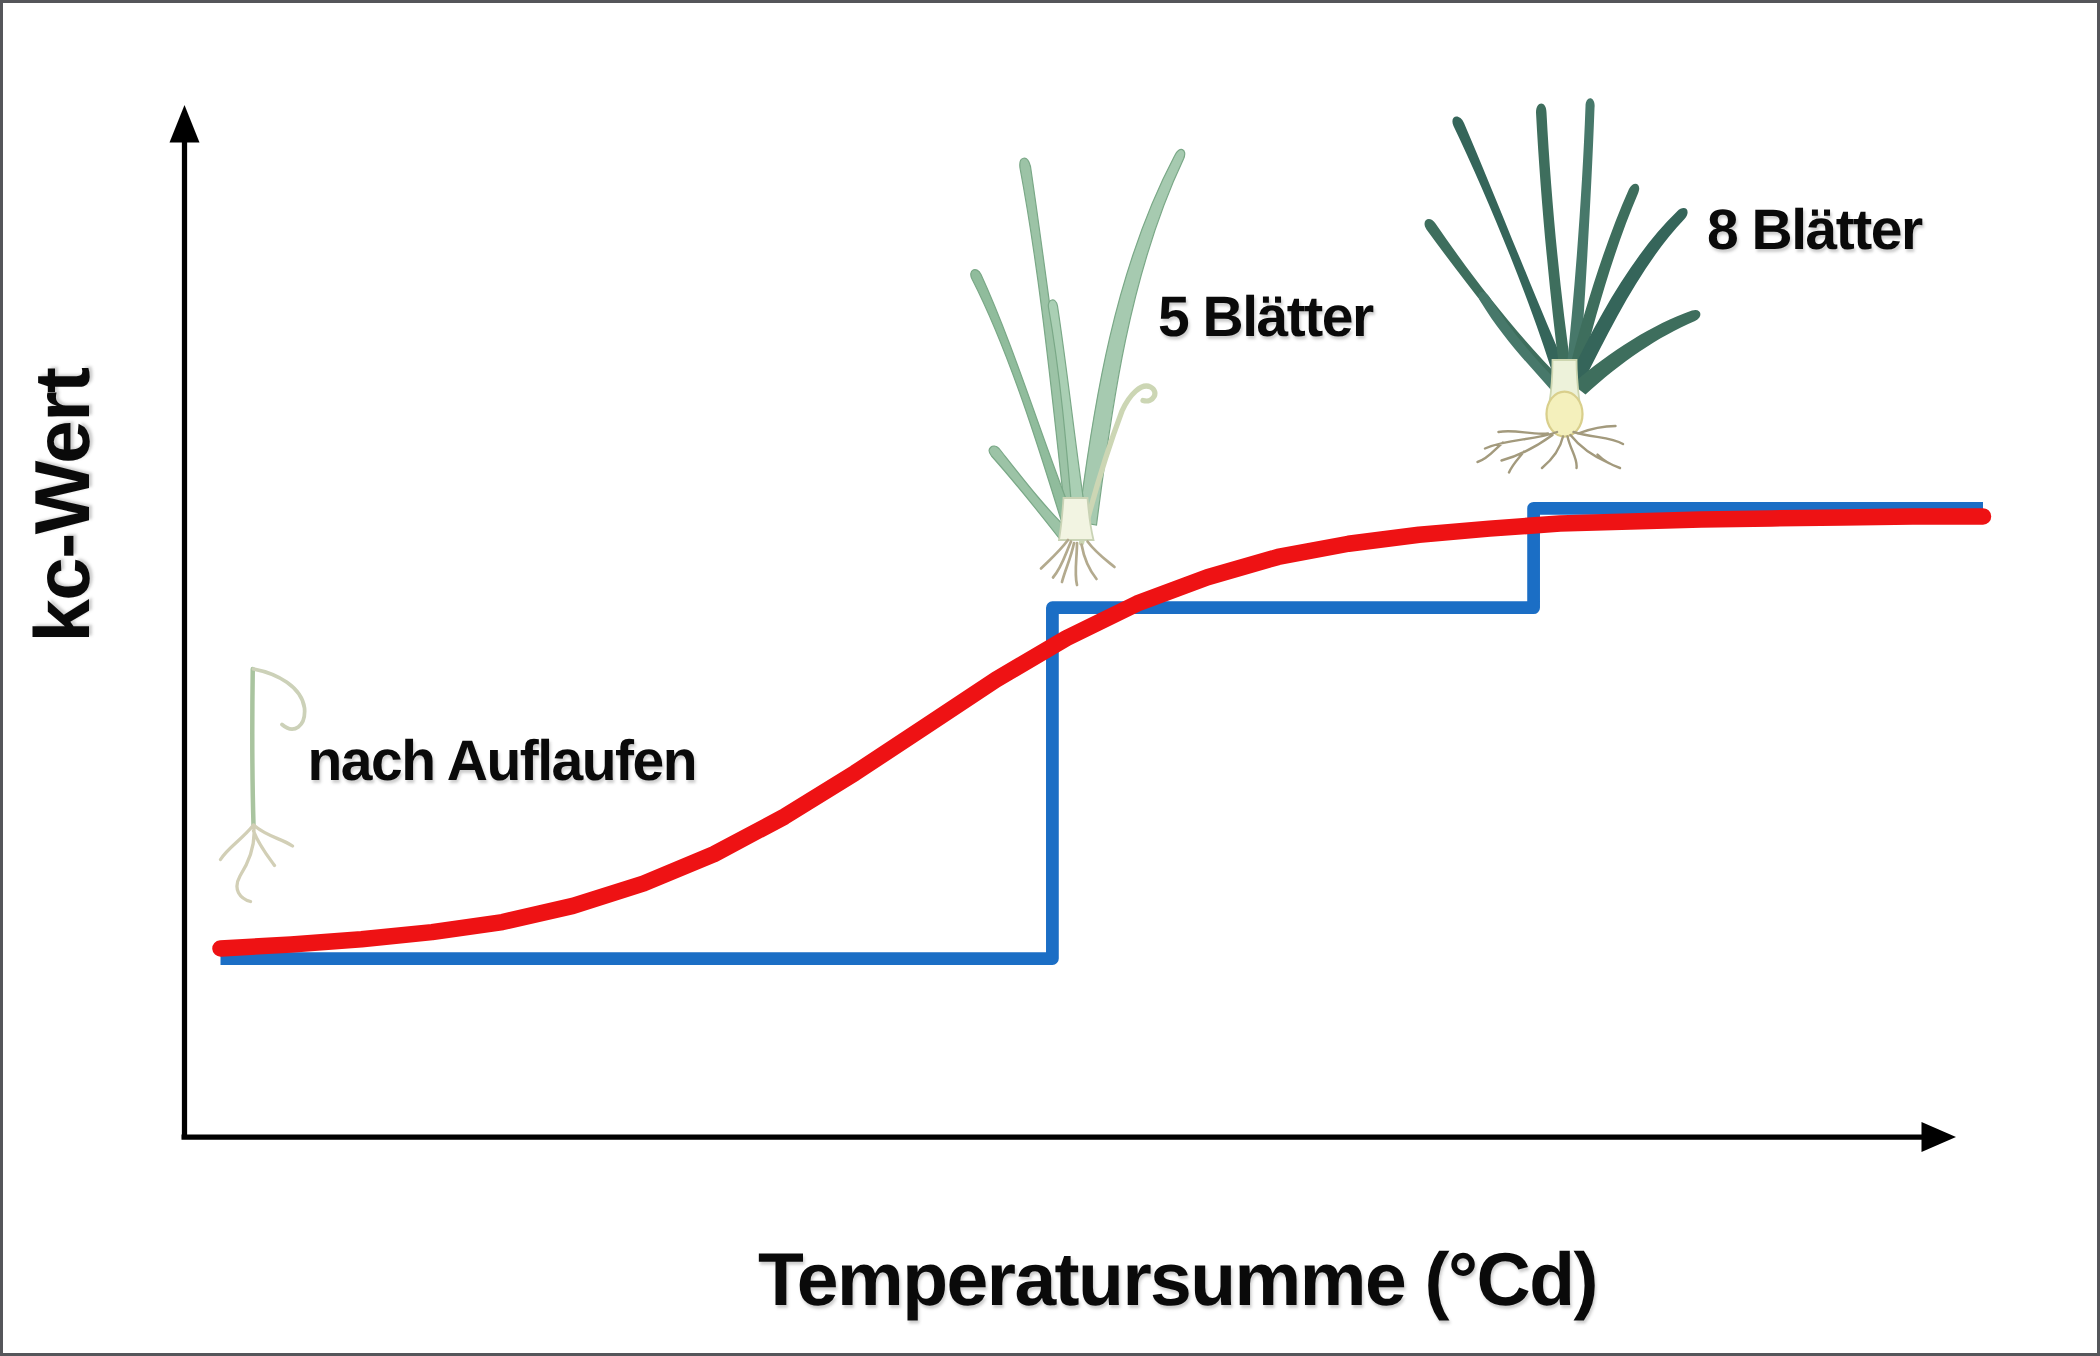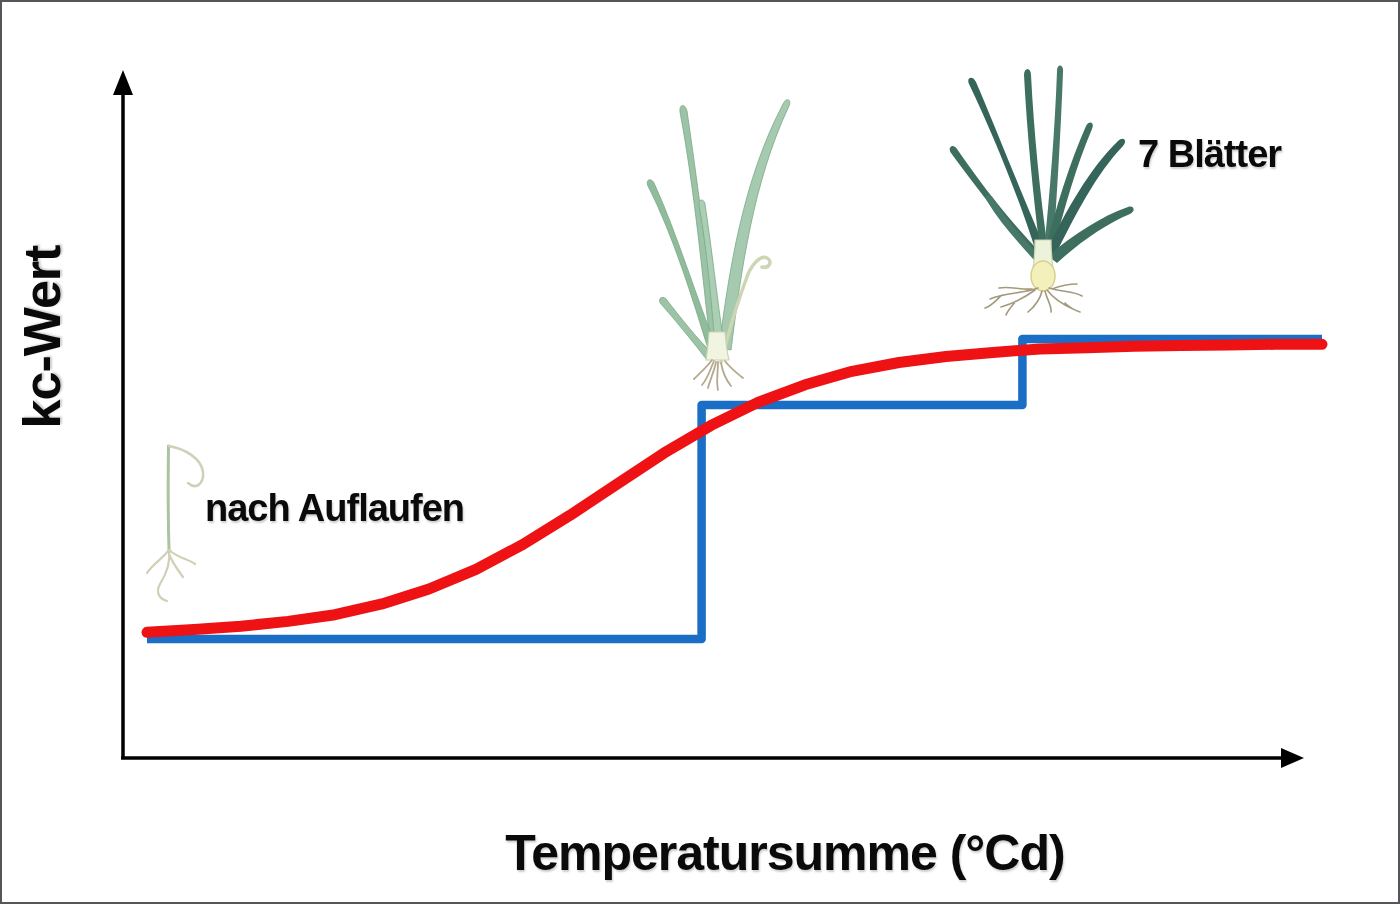--- a/index.html
+++ b/index.html
@@ -83,14 +83,15 @@
       <path fill="none" stroke="#a39a7d" stroke-width="1.6" stroke-linecap="round" d="M1036,286 C1020,292 1004,290 988,297 M1033,288 C1022,296 1010,302 999,305 M1040,289 C1038,298 1032,305 1026,310 M1045,288 C1052,297 1062,303 1071,307 M1047,286 C1060,290 1072,289 1080,294 M1043,289 C1045,298 1050,304 1049,310 M1030,287 C1018,288 1008,284 997,286 M1050,287 C1058,284 1066,282 1075,282 M1000,293 C994,298 990,304 983,306 M1014,299 C1010,304 1006,308 1004,313 M1063,301 C1068,306 1072,308 1078,310"></path>
     </g>
 
     <path d="M145.0,637.0 L145.0,637.0 L699.6,637.0 L699.6,403.1 L1020.4,403.1 L1020.4,336.9 L1320.0,336.9" fill="none" stroke-width="8.5" stroke-linejoin="round" stroke="#1b6ec5"></path>
     <path d="M145.0,630.3 L192.0,627.6 L239.0,624.2 L286.0,619.4 L333.0,612.7 L380.0,601.9 L427.0,587.0 L474.0,567.4 L521.0,542.4 L568.0,513.3 L615.0,482.2 L662.0,451.1 L709.0,423.4 L756.0,400.4 L803.0,382.8 L850.0,369.3 L897.0,360.5 L944.0,354.5 L991.0,350.4 L1038.0,347.0 L1085.0,345.7 L1132.0,344.3 L1179.0,343.6 L1226.0,343.0 L1273.0,342.3 L1320.0,342.3" fill="none" stroke-width="11" stroke-linecap="round" stroke-linejoin="round" stroke="#ee1214"></path>
   </svg>
 
   <div class="lbl y-axis-label">kc-Wert</div>
   <div class="lbl annotation ann-seedling">nach Auflaufen</div>
   <div class="lbl x-axis-label">Temperatursumme (°Cd)</div>
-  <div class="lbl annotation ann-eight">7 Blätter</div>
+  <div class="lbl annotation ann-five">5 Blätter</div>
+  <div class="lbl annotation ann-eight">8 Blätter</div>
 </div>
 
 </body></html>

